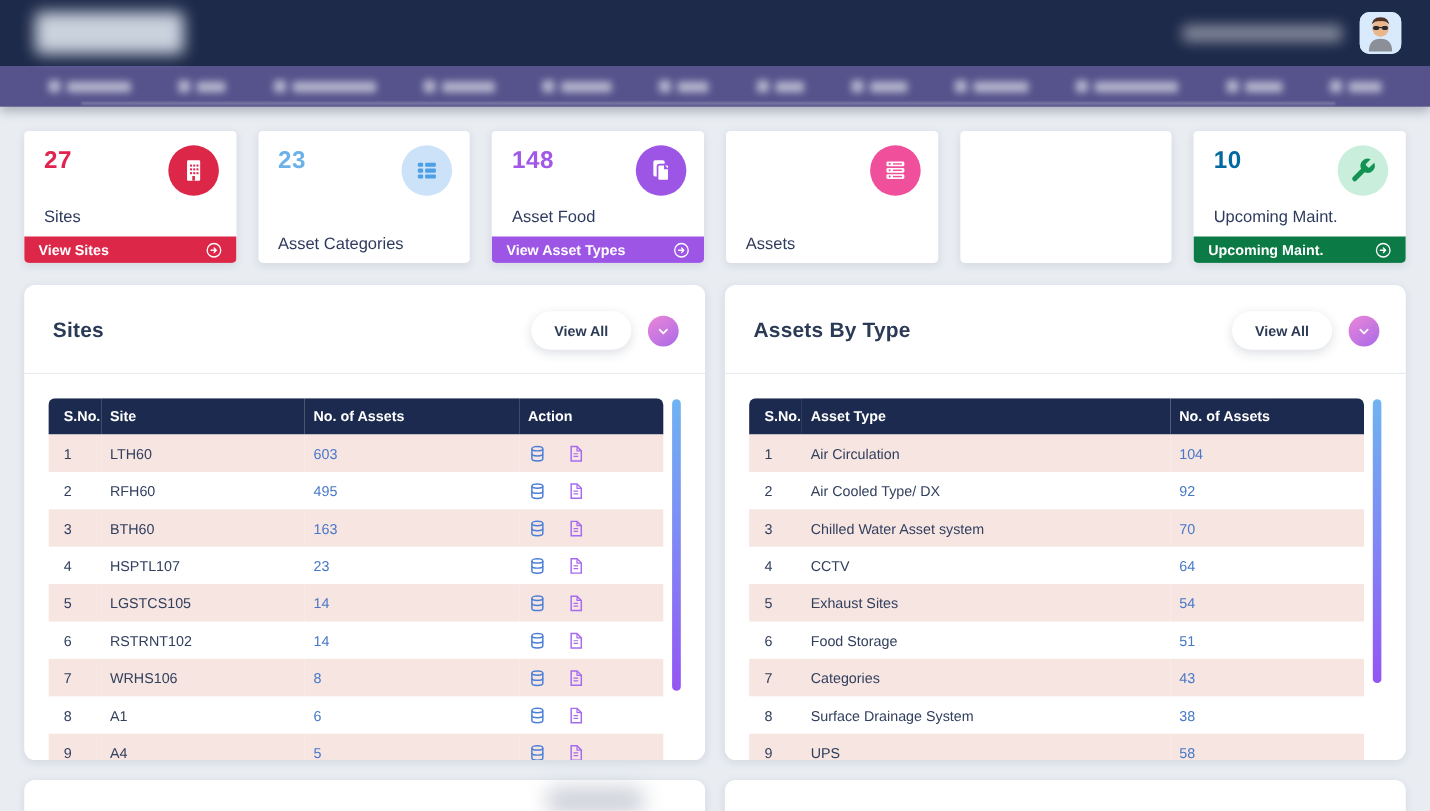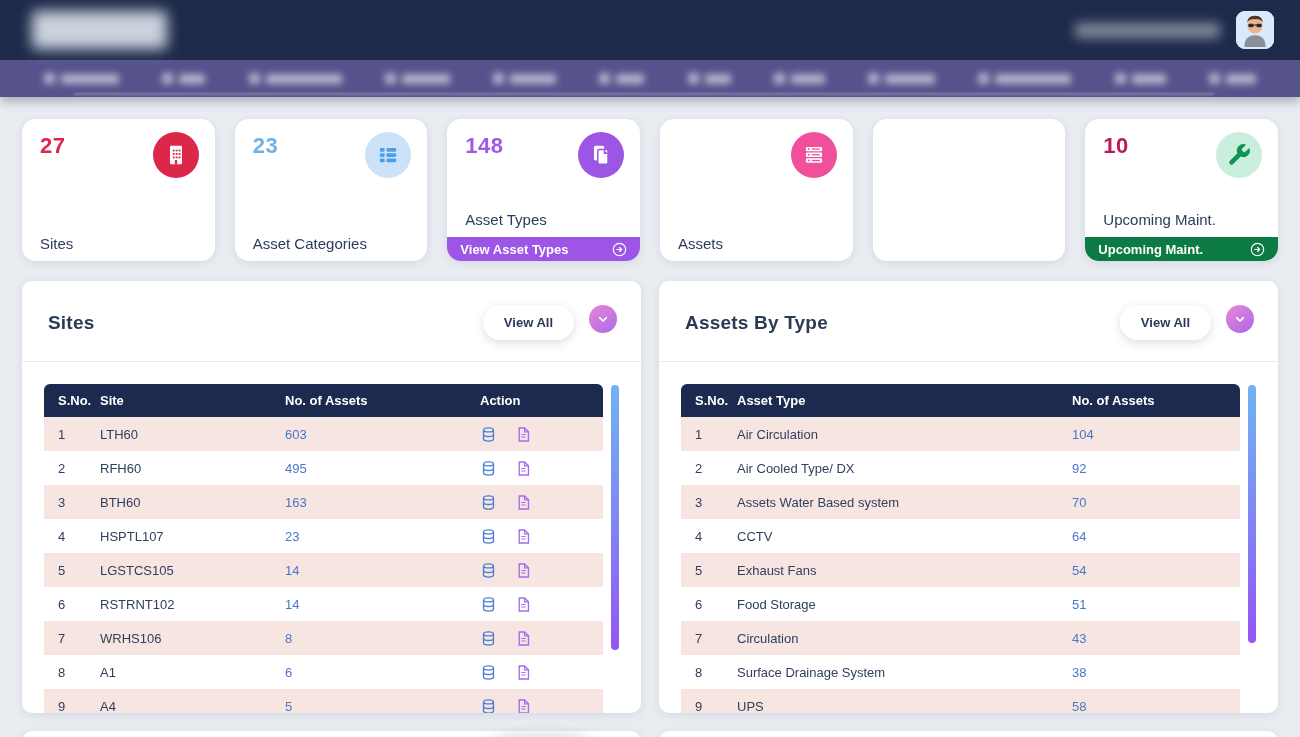--- a/index.html
+++ b/index.html
@@ -18,35 +18,35 @@
   .nav-item { display:flex; align-items:center; gap:6px; filter:blur(3.5px); }
   .nav-ico { width:11px; height:11px; border-radius:2px; background:rgba(255,255,255,.55); flex:0 0 auto; }
   .nav-lbl { height:10px; border-radius:2px; background:rgba(255,255,255,.55); }
   .main-nav::after { content:""; position:absolute; left:74px; right:86px; bottom:2px; height:2px; background:rgba(255,255,255,.28); filter:blur(1px); }
 
   
   .page { padding:22px; }
 
   
   .stats { display:flex; gap:20px; margin-bottom:20px; }
-  .stat-card { flex:1; height:142px; background:#fff; border-radius:14px; box-shadow:0 2px 8px rgba(30,42,74,.10); display:flex; flex-direction:column; overflow:hidden; }
+  .stat-card { flex:1; height:120px; background:#fff; border-radius:4px; box-shadow:0 2px 8px rgba(30,42,74,.10); display:flex; flex-direction:column; overflow:hidden; }
   .stat-body { flex:1; position:relative; padding:14px 18px; }
   .stat-value { font-size:22px; font-weight:bold; letter-spacing:.5px; }
   .stat-icon { position:absolute; top:13px; right:16px; width:46px; height:46px; border-radius:50%; display:flex; align-items:center; justify-content:center; }
   .stat-icon svg { width:26px; height:26px; }
   .stat-label { position:absolute; left:18px; bottom:9px; font-size:15px; color:#2E3B5E; }
   .stat-footer { height:24px; display:flex; align-items:center; justify-content:space-between; padding:0 12px 0 13px; color:#fff; font-size:13px; font-weight:bold; cursor:pointer; }
   .stat-footer svg { width:17px; height:17px; }
 
   
   .panels { display:flex; gap:18px; }
   .panel { flex:1; height:432px; background:#fff; border-radius:10px; box-shadow:0 2px 8px rgba(30,42,74,.10); overflow:hidden; }
   .panel-header { display:flex; align-items:center; padding:24px 24px 21px 26px; border-bottom:1px solid #E8EAEF; }
   .panel-title { font-size:19px; font-weight:bold; color:#2B3A55; letter-spacing:.2px; }
-  .panel-actions { margin-left:auto; display:flex; align-items:flex-start; gap:15px; }
+  .panel-actions { margin-left:auto; display:flex; align-items:center; gap:15px; }
   .view-all-btn { background:#fff; border:none; border-radius:20px; padding:10px 21px; font-family:inherit; font-size:13px; font-weight:bold; color:#2B3A55; box-shadow:0 3px 10px rgba(40,50,80,.16); cursor:pointer; }
   .chevron-btn { width:28px; height:28px; border:none; border-radius:50%; background:linear-gradient(145deg,#EC86D8,#A96AE8); display:flex; align-items:center; justify-content:center; cursor:pointer; }
   .chevron-btn svg { width:16px; height:16px; }
 
   .table-wrap { margin:22px 22px 0 22px; position:relative; height:330px; overflow:hidden; }
   table { width:calc(100% - 16px); border-collapse:collapse; table-layout:fixed; }
   thead th { background:#1B2A4E; color:#fff; font-size:13px; font-weight:bold; text-align:left; height:33px; padding:0 8px; }
   thead th:first-child { border-top-left-radius:6px; padding-left:14px; }
   thead th:last-child  { border-top-right-radius:6px; }
   tbody td { font-size:13px; color:#32405E; height:34px; padding:0 8px; }
@@ -152,20 +152,29 @@
               <rect x="11.7" y="10.2" width="1.7" height="1.7" fill="#DC2749"></rect>
               <rect x="14.4" y="10.2" width="1.7" height="1.7" fill="#DC2749"></rect>
               <rect x="9" y="13.4" width="1.7" height="1.7" fill="#DC2749"></rect>
               <rect x="11.7" y="13.4" width="1.7" height="1.7" fill="#DC2749"></rect>
               <rect x="14.4" y="13.4" width="1.7" height="1.7" fill="#DC2749"></rect>
     <rect x="10.9" y="16.6" width="2.2" height="3.9" fill="#DC2749"></rect>
             </svg>
           </div>
        <div class="stat-label">Sites</div>
      </div>
+     <div class="stat-footer" style="background:#DC2749">
+       <span>View Sites</span>
+       <span style="display:inline-flex">
+            <svg viewBox="0 0 24 24">
+              <circle cx="12" cy="12" r="8.7" fill="none" stroke="#fff" stroke-width="1.7"></circle>
+              <path d="M8.3 12h6.2M12.2 9.2 15 12l-2.8 2.8" fill="none" stroke="#fff" stroke-width="1.7" stroke-linecap="round" stroke-linejoin="round"></path>
+            </svg>
+          </span>
+     </div>
       </div>
       <div class="stat-card">
         <div class="stat-body">
        <div class="stat-value" style="color:#6CB2E9">23</div>
        <div class="stat-icon" style="background:#CBE2F8">
             <svg viewBox="0 0 24 24">
               <rect x="4.5" y="5.5" width="4.4" height="3.4" rx="1" fill="#4D9FE6"></rect>
               <rect x="10.6" y="5.5" width="9" height="3.4" rx="1" fill="#4D9FE6"></rect>
               <rect x="4.5" y="10.4" width="4.4" height="3.4" rx="1" fill="#4D9FE6"></rect>
               <rect x="10.6" y="10.4" width="9" height="3.4" rx="1" fill="#4D9FE6"></rect>
@@ -179,21 +188,21 @@
       <div class="stat-card">
         <div class="stat-body">
        <div class="stat-value" style="color:#A158E8">148</div>
        <div class="stat-icon" style="background:#9D55E6">
             <svg viewBox="0 0 24 24">
               <rect x="5.5" y="3.5" width="9.5" height="13.5" rx="1.5" fill="#FFFFFF"></rect>
     <rect x="9" y="7" width="9.5" height="13.5" rx="1.5" fill="#FFFFFF" stroke="#9D55E6" stroke-width="1.4"></rect>
     <path d="M14.5 7 L18.5 11 L14.5 11 Z" fill="#9D55E6"></path>
             </svg>
           </div>
-       <div class="stat-label">Asset Types</div>
+       <div class="stat-label">Asset Food</div>
      </div>
      <div class="stat-footer" style="background:#9D55E6">
        <span>View Asset Types</span>
        <span style="display:inline-flex">
             <svg viewBox="0 0 24 24">
               <circle cx="12" cy="12" r="8.7" fill="none" stroke="#fff" stroke-width="1.7"></circle>
               <path d="M8.3 12h6.2M12.2 9.2 15 12l-2.8 2.8" fill="none" stroke="#fff" stroke-width="1.7" stroke-linecap="round" stroke-linejoin="round"></path>
             </svg>
           </span>
      </div>
@@ -213,21 +222,21 @@
               <rect x="10" y="16.5" width="7.5" height="1.2" fill="#F0509B"></rect>
             </svg>
           </div>
        <div class="stat-label">Assets</div>
      </div>
       </div>
       <div class="stat-card">
       </div>
       <div class="stat-card">
         <div class="stat-body">
-       <div class="stat-value" style="color:#be185d">10</div>
+       <div class="stat-value" style="color:#0369a1">10</div>
        <div class="stat-icon" style="background:#C9EEDC">
             <svg viewBox="0 0 24 24">
               <path d="M14.7 6.3a1 1 0 0 0 0 1.4l1.6 1.6a1 1 0 0 0 1.4 0l3.77-3.77a6 6 0 0 1-7.94 7.94l-6.91 6.91a2.12 2.12 0 0 1-3-3l6.91-6.91a6 6 0 0 1 7.94-7.94l-3.76 3.76z" fill="#129253"></path>
             </svg>
           </div>
        <div class="stat-label">Upcoming Maint.</div>
      </div>
      <div class="stat-footer" style="background:#0B7A44">
        <span>Upcoming Maint.</span>
        <span style="display:inline-flex">
@@ -498,41 +507,41 @@
      <td>Air Circulation</td>
      <td class="num-link">104</td>
               </tr>
               <tr style="height: 33px;">
                 <td>2</td>
      <td>Air Cooled Type/ DX</td>
      <td class="num-link">92</td>
               </tr>
               <tr style="height: 33px;">
                 <td>3</td>
-     <td>Assets Water Based system</td>
+     <td>Chilled Water Asset system</td>
      <td class="num-link">70</td>
               </tr>
               <tr style="height: 33px;">
                 <td>4</td>
      <td>CCTV</td>
      <td class="num-link">64</td>
               </tr>
               <tr style="height: 33px;">
                 <td>5</td>
-     <td>Exhaust Fans</td>
+     <td>Exhaust Sites</td>
      <td class="num-link">54</td>
               </tr>
               <tr style="height: 33px;">
                 <td>6</td>
      <td>Food Storage</td>
      <td class="num-link">51</td>
               </tr>
               <tr style="height: 33px;">
                 <td>7</td>
-     <td>Circulation</td>
+     <td>Categories</td>
      <td class="num-link">43</td>
               </tr>
               <tr style="height: 33px;">
                 <td>8</td>
      <td>Surface Drainage System</td>
      <td class="num-link">38</td>
               </tr>
               <tr style="height: 33px;">
                 <td>9</td>
      <td>UPS</td>

